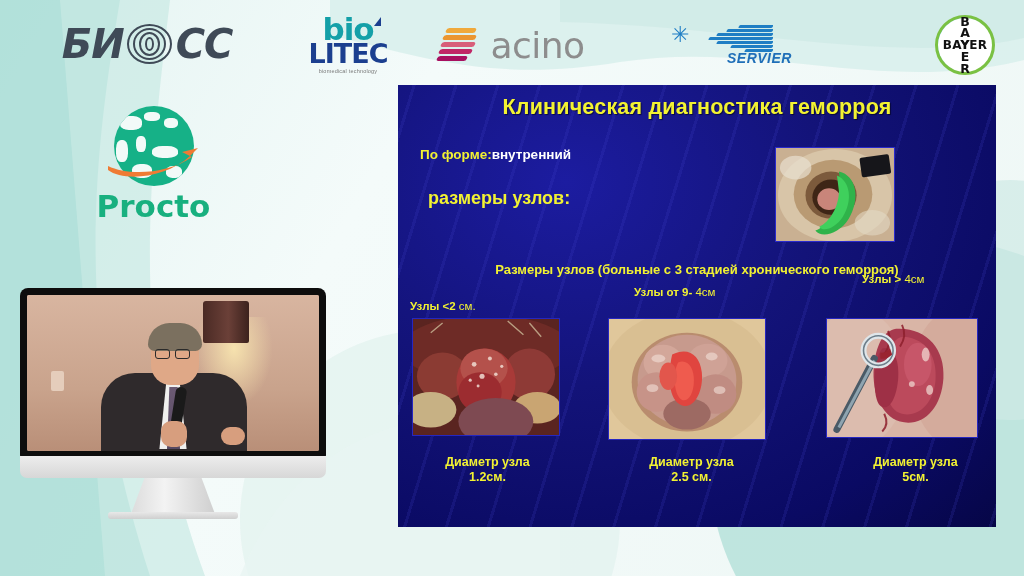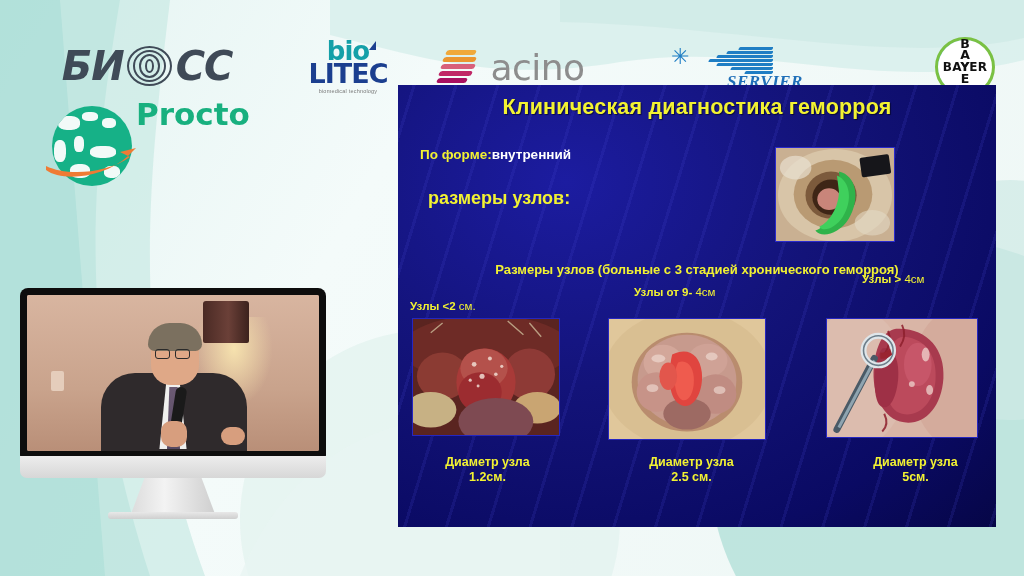--- a/index.html
+++ b/index.html
@@ -11,72 +11,72 @@
 
   
   .bg { position: absolute; inset: 0; overflow: hidden; background: linear-gradient(120deg,#e4f4f2 0%,#f4fbfa 35%,#eef7f5 100%); }
   .bg svg { position: absolute; inset: 0; width: 1024px; height: 576px; }
 
   
   .header {
     position: absolute; left: 0; top: 0; width: 1024px; height: 88px;
     display: flex; align-items: center; z-index: 5;
   }
-  .logo { position: absolute; display: flex; align-items: center; justify-content: center; margin-top: 22px; }
+  .logo { position: absolute; display: flex; align-items: center; justify-content: center; }
 
   
   .bioss { left: 42px; top: 20px; width: 210px; height: 48px; }
   .bioss-txt {
     font-family: "DejaVu Sans", sans-serif; font-weight: bold; font-style: italic;
     font-size: 40px; color: #3f4a57; letter-spacing: -1px; line-height: 1;
   }
   .waves-ic { display:inline-block; width: 52px; height: 40px; position: relative; vertical-align: middle; }
   .waves-ic i { position:absolute; top:50%; transform:translateY(-50%); border:2.5px solid #3f4a57; border-radius:50%; }
   .waves-ic i:nth-child(1){ left:21px; width:9px; height:14px; }
   .waves-ic i:nth-child(2){ left:15px; width:21px; height:24px; }
   .waves-ic i:nth-child(3){ left:9px; width:33px; height:32px; }
   .waves-ic i:nth-child(4){ left:3px; width:45px; height:40px; }
 
   
   .biolitec { left: 300px; top: 16px; width: 96px; height: 58px; flex-direction: column; }
-  .bl-bio { font-family:"DejaVu Sans",sans-serif; font-weight:bold; font-size:26px; color:#14a0a8; line-height:0.85; letter-spacing:-1px; position:relative; }
+  .bl-bio { font-family:"DejaVu Sans",sans-serif; font-weight:bold; font-size:31px; color:#14a0a8; line-height:0.85; letter-spacing:-1px; position:relative; }
   .bl-tri { position:absolute; right:-7px; top:1px; width:0;height:0;border-left:7px solid transparent;border-bottom:9px solid #1b3f8f; }
   .bl-litec { font-family:"DejaVu Sans",sans-serif; font-weight:bold; font-size:27px; color:#1b3f8f; line-height:0.9; letter-spacing:-1px; }
   .bl-sub { font-size:5.5px; color:#7a7a7a; letter-spacing:.2px; margin-top:2px; }
 
   
   .acino { left: 428px; top: 22px; width: 165px; height: 46px; text-align: center; }
   .acino-mark { width:48px;height:42px;position:relative;margin-right:6px; }
   .acino-mark i { position:absolute; height:5px; border-radius:3px; transform: skewX(-22deg); }
   .acino-txt { font-size:36px; color:#8d8d8d; font-family:"DejaVu Sans",sans-serif; letter-spacing:-.5px; }
 
   
   .servier { left: 665px; top: 20px; width: 150px; height: 48px; }
   .sv-star { position:absolute; left:6px; top:4px; font-size:22px; color:#1f7ec4; line-height:1; }
   .sv-fan { position:absolute; left:22px; top:4px; width:86px; height:30px; overflow:hidden; }
   .sv-fan i { position:absolute; right:0; height:2.6px; background:#1f7ec4; transform: skewX(-30deg); border-radius:1px; }
-  .sv-name { position:absolute; left:62px; top:30px; font-family:Liberation Serif, serif; font-weight:bold; font-style:italic; font-size:17px; color:#1f6fb8; letter-spacing:.5px; }
+  .sv-name { position:absolute; left:62px; top:30px; font-family:Liberation Sans, sans-serif; font-weight:bold; font-style:italic; font-size:14px; color:#1f6fb8; letter-spacing:.5px; }
 
   
   .stada { left: 800px; top: 20px; width: 110px; height: 50px; flex-direction:column; justify-content:center; }
   .st-arc { width:100px; height:12px; border-top:2.5px solid #c4186a; border-radius:50%/100% 100% 0 0; }
   .st-arc.bot { border-top:none; border-bottom:2.5px solid #c4186a; border-radius:50%/0 0 100% 100%; }
   .st-txt { font-family:"DejaVu Sans",sans-serif; font-size:23px; color:#1b5fa8; letter-spacing:1.5px; margin:1px 0; }
 
   
   .bayer { left: 934px; top: 14px; width: 62px; height: 62px; }
   .by-ring { width:60px;height:60px;border-radius:50%;border:3px solid #7ac143;
              background:conic-gradient(from 180deg,#7ac143 0deg,#3fb3c8 120deg,#7ac143 250deg,#7ac143 360deg);
              display:flex;align-items:center;justify-content:center; }
   .by-in { width:54px;height:54px;border-radius:50%;background:#fff;position:relative;display:flex;align-items:center;justify-content:center; }
   .by-h { font-family:"DejaVu Sans",sans-serif;font-weight:bold;font-size:12px;color:#111;letter-spacing:.2px;position:absolute; }
   .by-v { font-family:"DejaVu Sans",sans-serif;font-weight:bold;font-size:12.5px;color:#111;line-height:.94;position:absolute;text-align:center; }
 
   
-  .proctoweb { position:absolute; left:48px; top:100px; width:215px; height:105px; z-index:5; display:flex; align-items:flex-start; }
+  .proctoweb { position:absolute; left:48px; top:100px; width:215px; height:105px; z-index:5; display:flex; align-items:center;flex-direction:column; }
   .pw-globe { width:92px;height:92px;position:relative;flex:0 0 92px; }
   .pw-globe .gl { position:absolute; left:4px; top:6px; width:80px;height:80px;border-radius:50%;background:#16b187; overflow:hidden;}
   .pw-globe .gl span{position:absolute;background:#f2faf8;border-radius:40%;}
   .pw-swoosh { position:absolute; left:-4px; top:44px; width:98px; height:36px; }
   .pw-text { margin-left:-4px; }
   .pw-p { font-family:"DejaVu Sans",sans-serif; font-weight:bold; font-size:31px; color:#18b07f; line-height:.94; }
   .pw-w { font-family:"DejaVu Sans",sans-serif; font-weight:bold; font-size:37px; color:#0f6b45; line-height:.94; }
 
   
   .monitor { position:absolute; left:20px; top:288px; width:306px; height:222px; z-index:6; }

